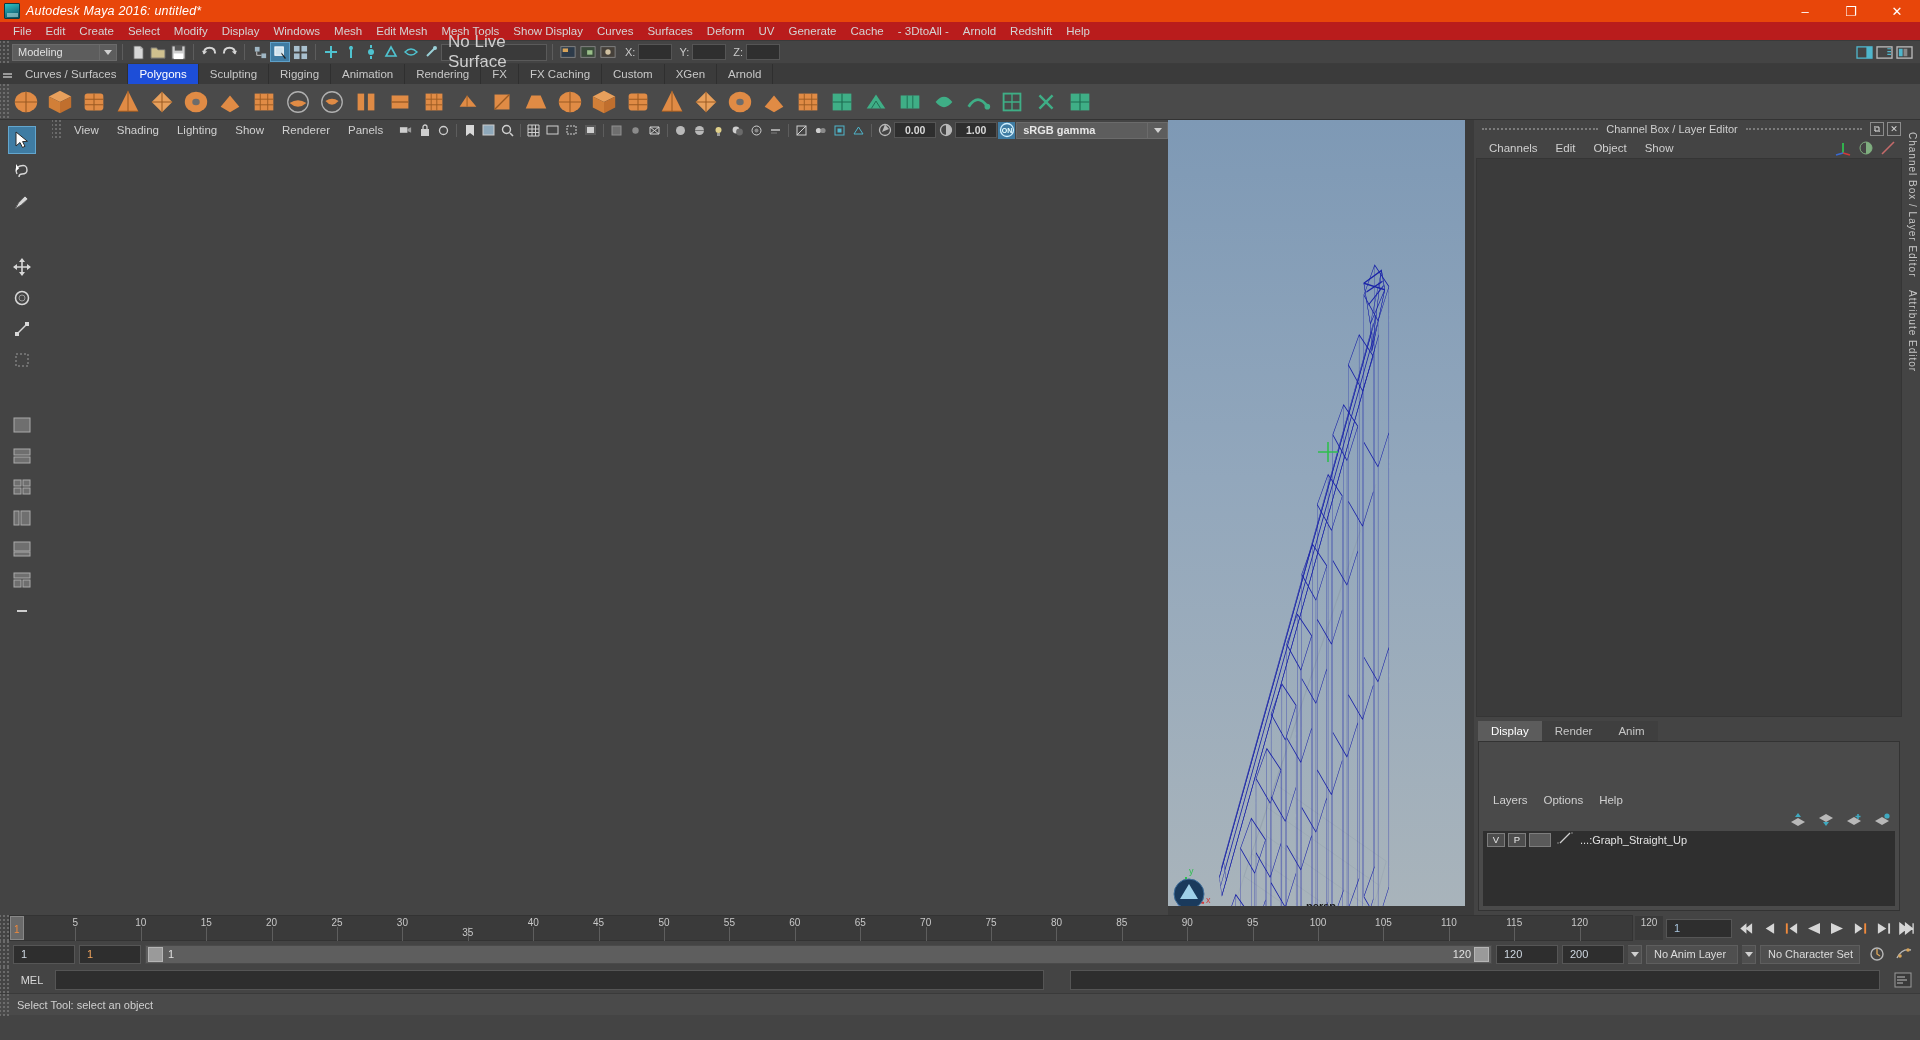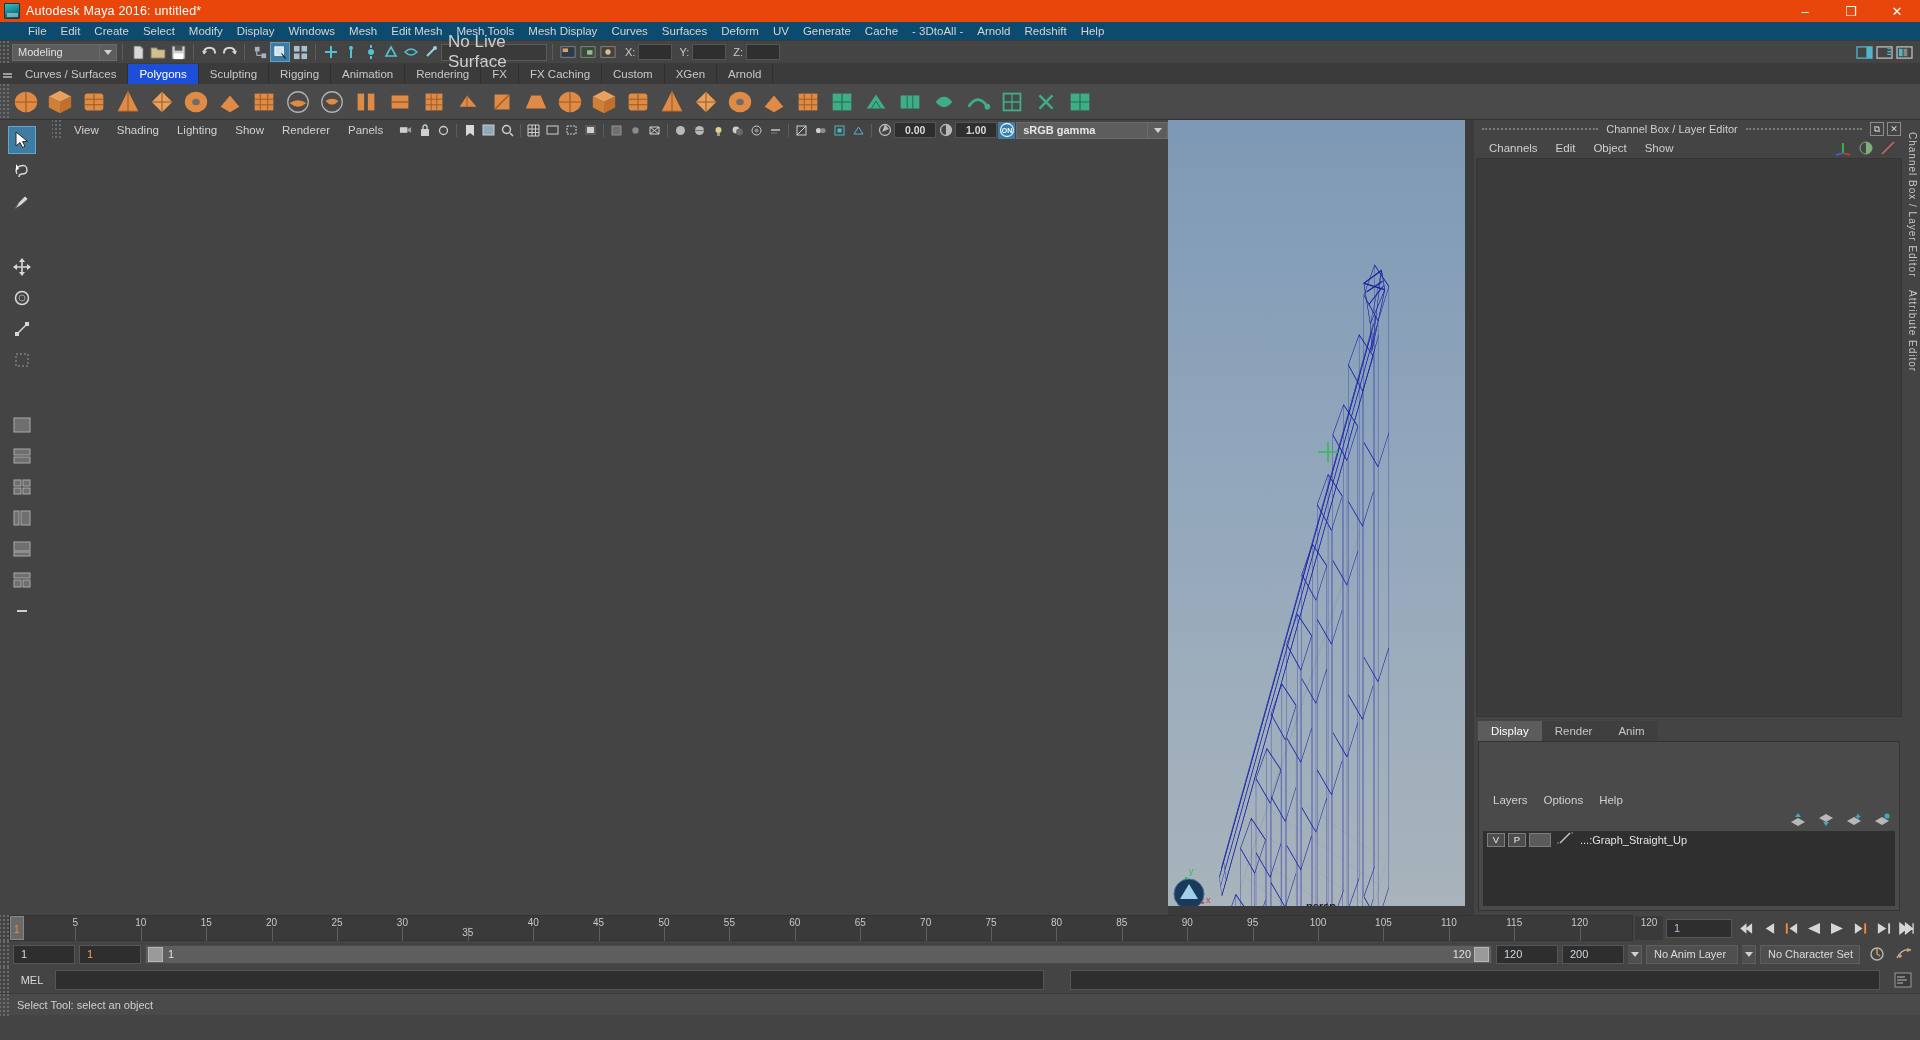--- a/index.html
+++ b/index.html
@@ -5,27 +5,27 @@
   * { box-sizing: border-box; margin:0; padding:0; }
   html,body { width:1920px; height:1040px; overflow:hidden; background:#444444;
               font-family:"Liberation Sans", sans-serif; }
 
   
   .titlebar { height:22px; background:#e8460a; display:flex; align-items:center;
               position:relative; color:#ffffff; }
   .tb-logo { width:16px; height:16px; margin:0 6px 0 4px; background:linear-gradient(160deg,#2ec6c6 0%,#1b7f8f 55%,#0d4a56 100%);
              border:1px solid #0b3a44; border-radius:1px; position:relative; flex:none;}
   .tb-logo:after{content:"";position:absolute;left:2px;bottom:1px;width:11px;height:4px;background:#bfe9ea;opacity:.55;}
-  .tb-title { font-size:12.5px; letter-spacing:.2px; }
+  .tb-title { font-size:12.5px; letter-spacing:.2px;font-style:italic; }
   .tb-btns { position:absolute; right:0; top:0; height:22px; display:flex; }
   .tb-btn { width:46px; height:22px; display:flex; align-items:center; justify-content:center;
             color:#fff; font-size:13px; line-height:1; }
 
   
-  .menubar { height:19px; background:#0c4a6e; display:flex; align-items:center; padding-left:21px;
+  .menubar { height:19px; background:#b91c1c; display:flex; align-items:center; padding-left:6px;
              border-bottom:1px solid #3a3a3a;}
   .menubar .mi { font-size:11.5px; color:#d4d4d4; padding:0 7px; line-height:19px; white-space:nowrap;}
 
   
   .toolrow { height:23px; background:#444444; display:flex; align-items:center; border-bottom:1px solid #3c3c3c;}
   .grip { width:9px; height:23px; flex:none;
           background-image:radial-gradient(#8a8a8a 1px, transparent 1px);
           background-size:4px 4px; background-position:2px 3px; opacity:.55;}
   .mode-select { width:88px; height:17px; background:#5d5d5d; border:1px solid #6a6a6a; color:#e0e0e0;
                  font-size:11px; display:flex; align-items:center; padding-left:5px; margin-left:3px;}
@@ -163,21 +163,21 @@
     <div class="mi">File</div>
     <div class="mi">Edit</div>
     <div class="mi">Create</div>
     <div class="mi">Select</div>
     <div class="mi">Modify</div>
     <div class="mi">Display</div>
     <div class="mi">Windows</div>
     <div class="mi">Mesh</div>
     <div class="mi">Edit Mesh</div>
     <div class="mi">Mesh Tools</div>
-    <div class="mi">Mesh Display</div>
+    <div class="mi">Show Display</div>
     <div class="mi">Curves</div>
     <div class="mi">Surfaces</div>
     <div class="mi">Deform</div>
     <div class="mi">UV</div>
     <div class="mi">Generate</div>
     <div class="mi">Cache</div>
     <div class="mi">- 3DtoAll -</div>
     <div class="mi">Arnold</div>
     <div class="mi">Redshift</div>
     <div class="mi">Help</div>

